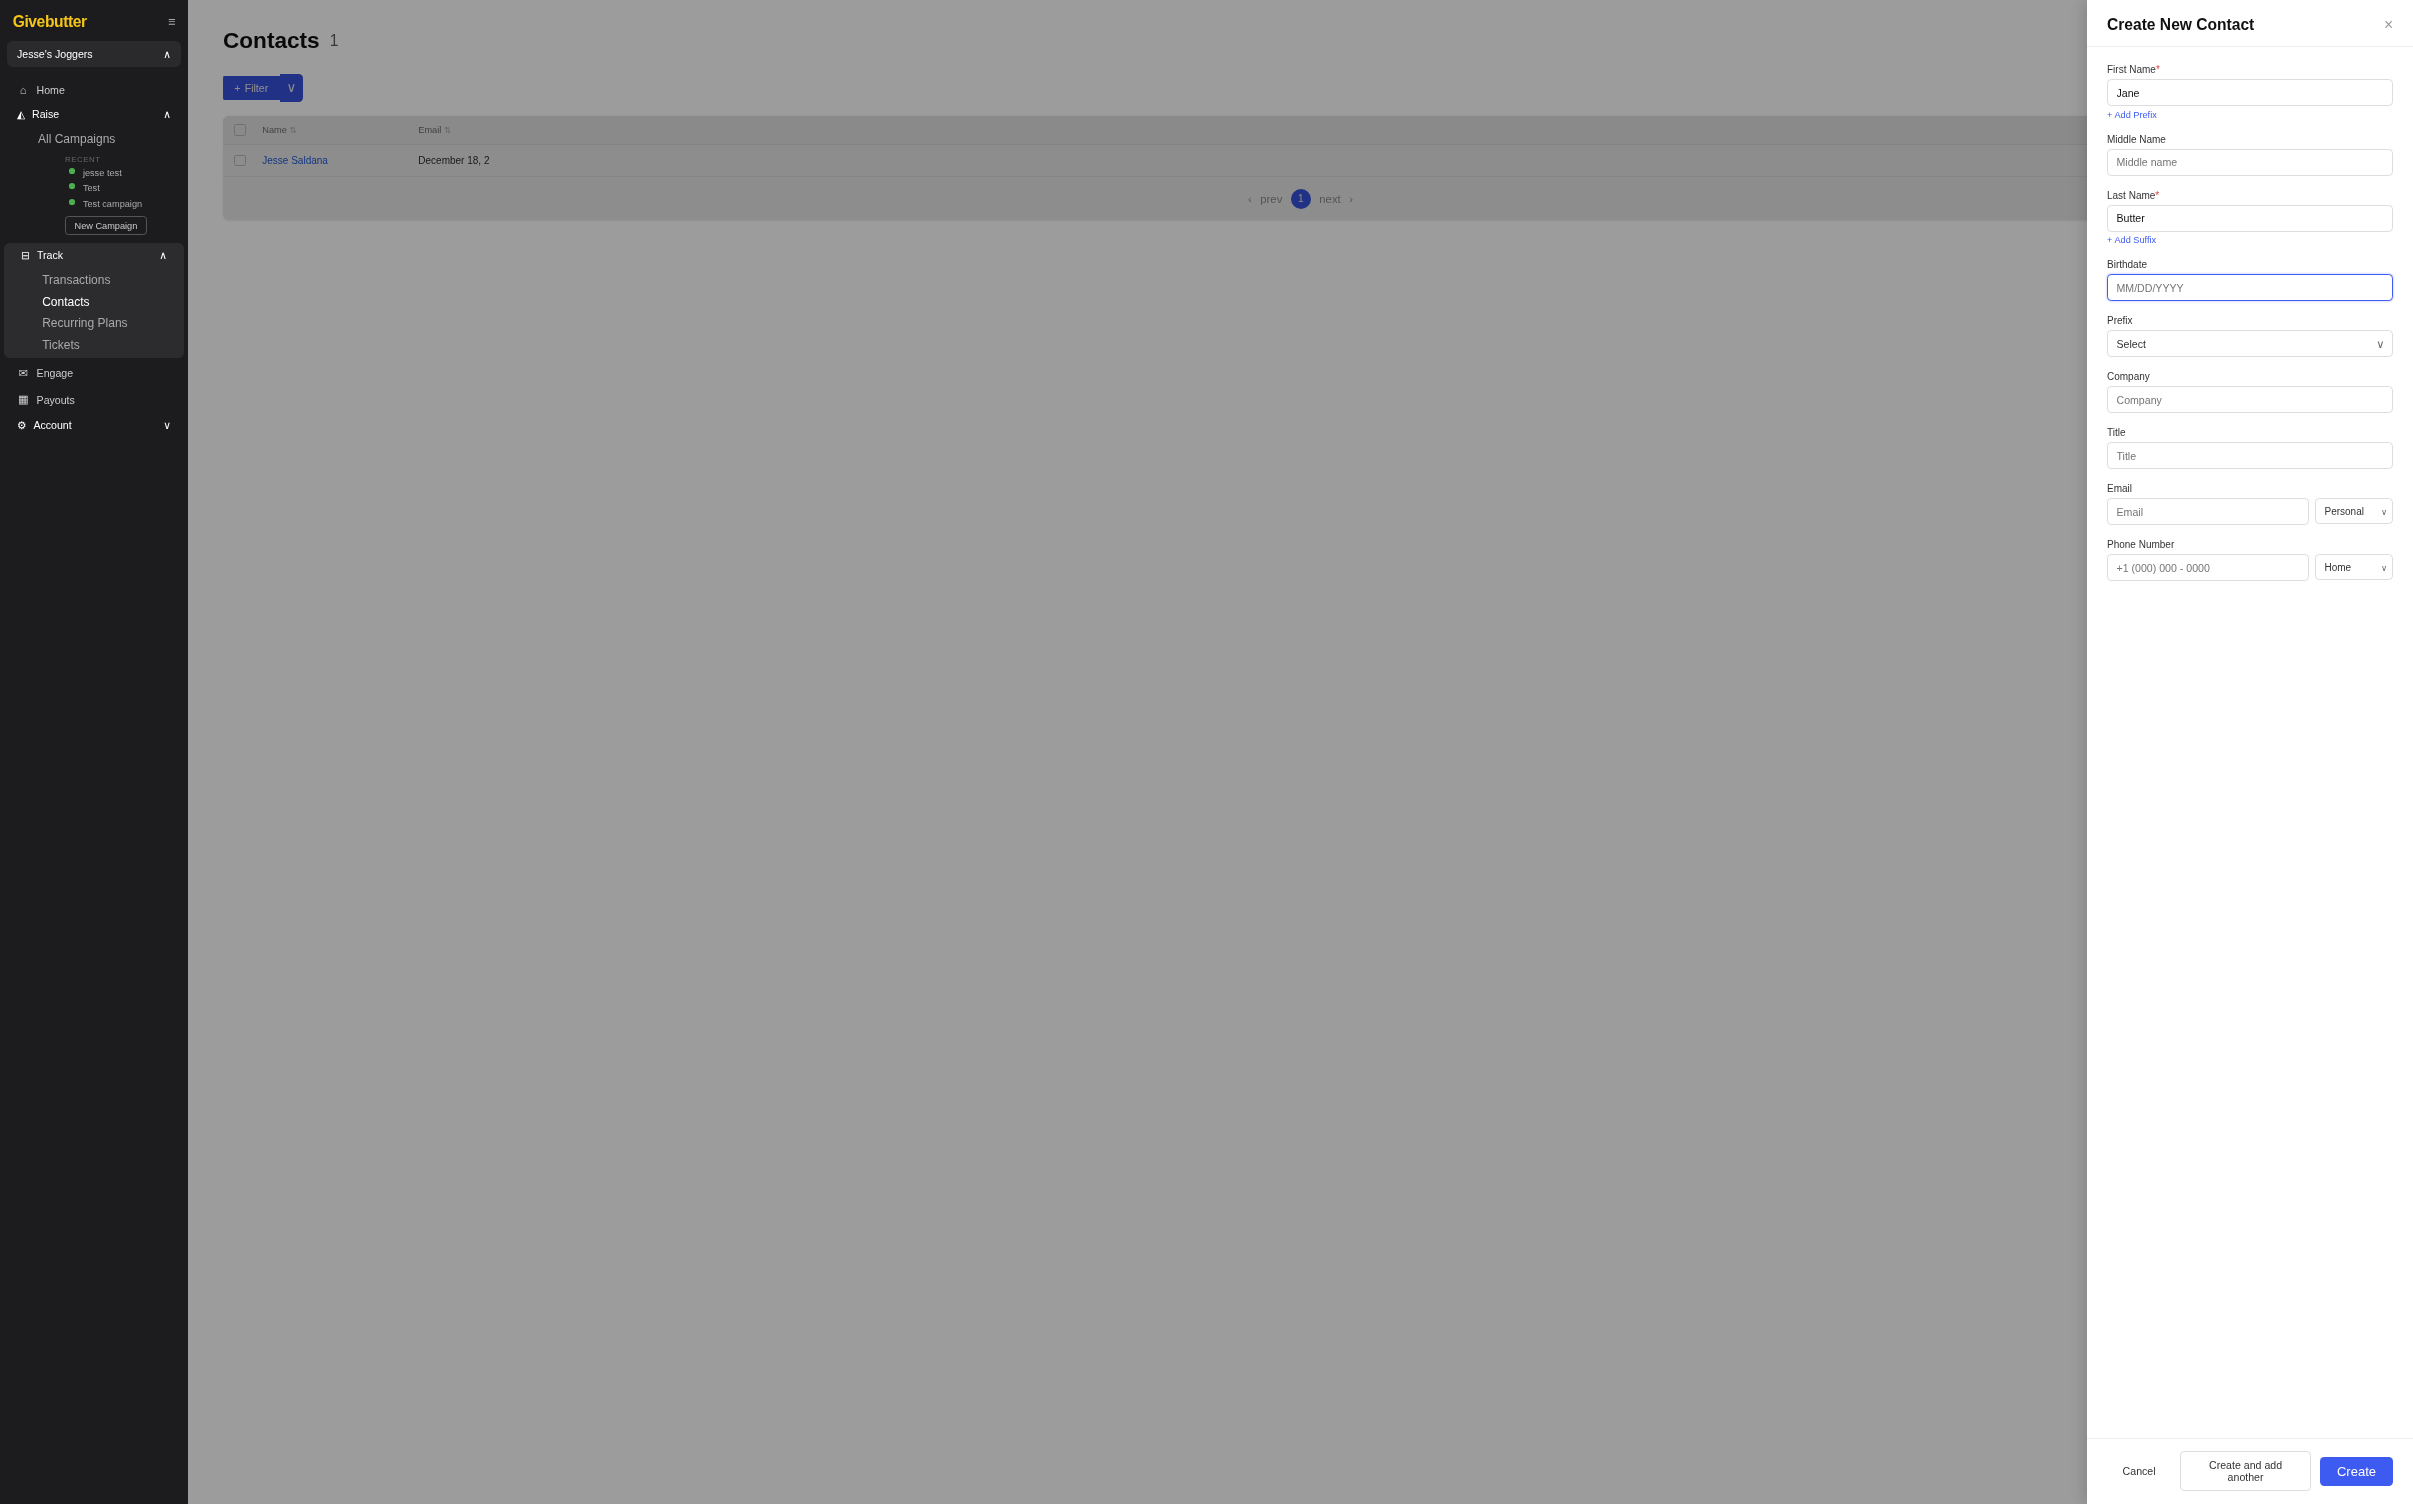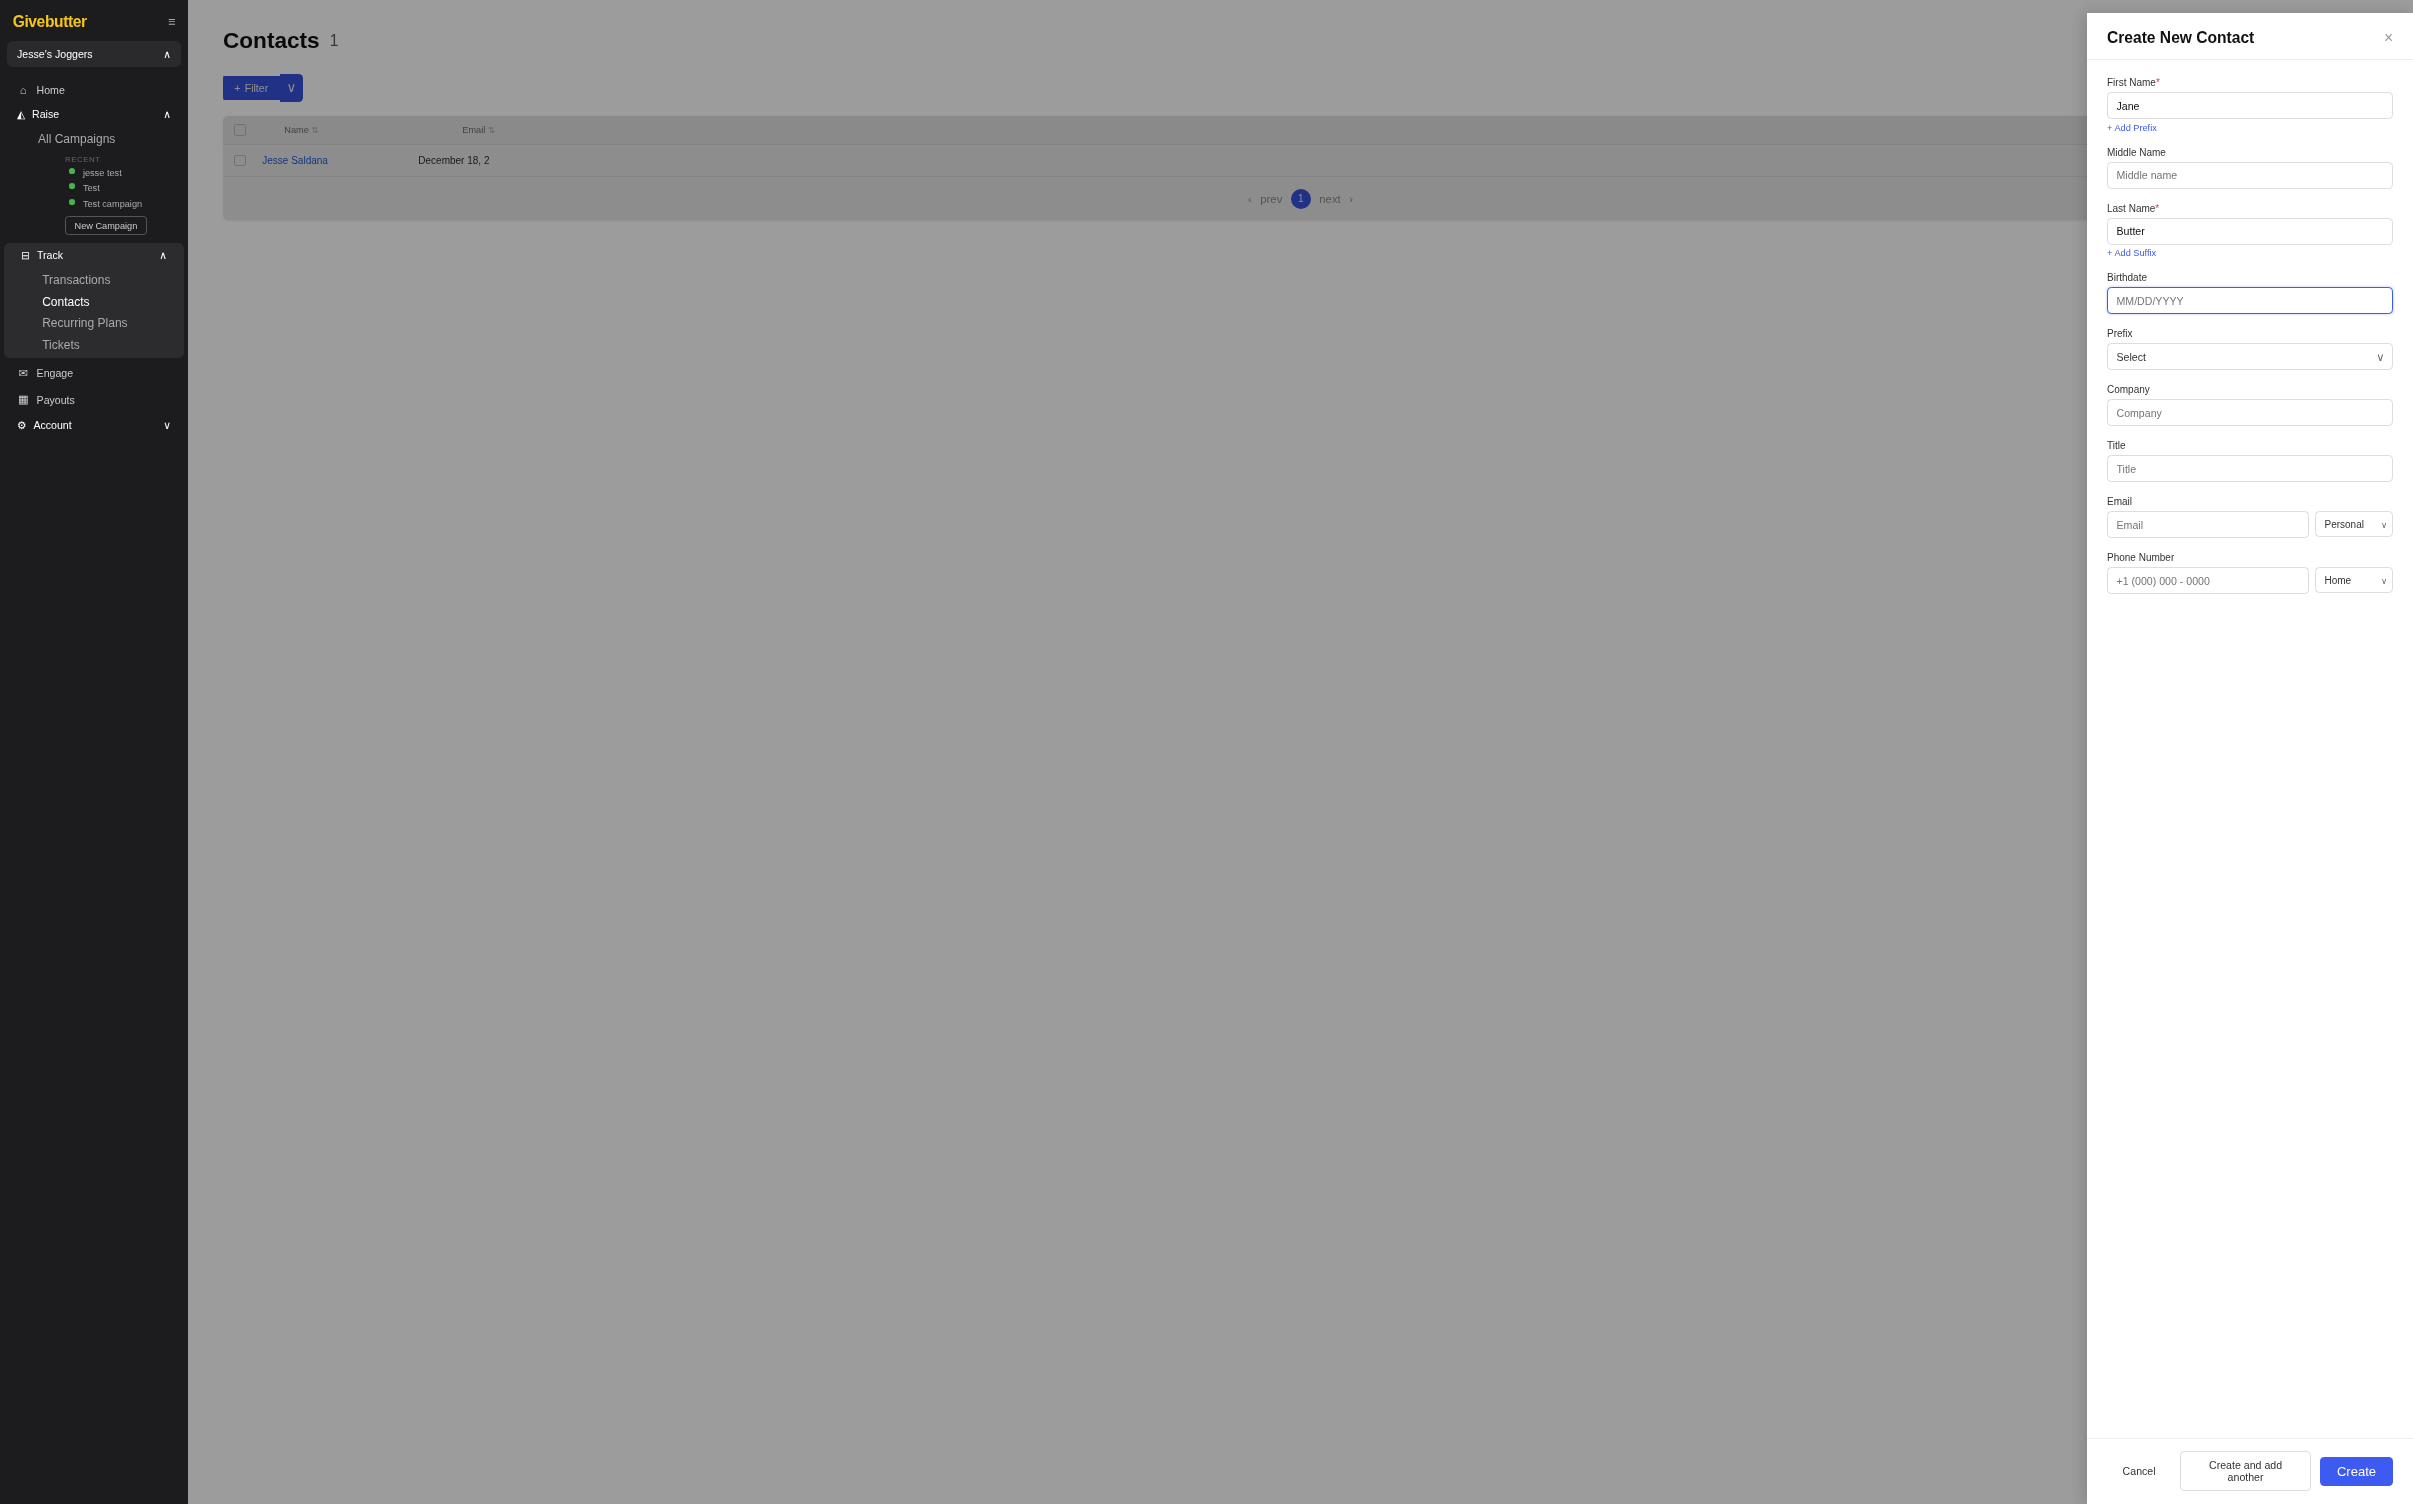--- a/index.html
+++ b/index.html
@@ -185,21 +185,20 @@
       border-radius: 5.7px;
       overflow: hidden;
       box-shadow: 0 0.7px 2.1px rgba(0,0,0,0.08);
     }
     .table-header-row {
       display: grid;
       grid-template-columns: 28px 156px 1fr 127px;
       border-bottom: 0.7px solid #eee;
       padding: 8.5px 11.3px;
       background: #fafafa;
-      gap: 22px;
     }
     .table-header-cell {
       font-size: 9.2px;
       color: #777;
       font-weight: 500;
       display: flex;
       align-items: center;
       gap: 2.8px;
     }
     .table-row {
@@ -242,21 +241,21 @@
       position: absolute;
       inset: 0;
       background: rgba(0,0,0,0.35);
       z-index: 5;
     }
 
     
     .panel {
       position: fixed;
       right: 0;
-      top: 13px;
+      top: 0;
       bottom: 0;
       width: 326px;
       background: #fff;
       z-index: 10;
       display: flex;
       flex-direction: column;
       box-shadow: -2.8px 0 14px rgba(0,0,0,0.15);
     }
     .panel-header {
       display: flex;

